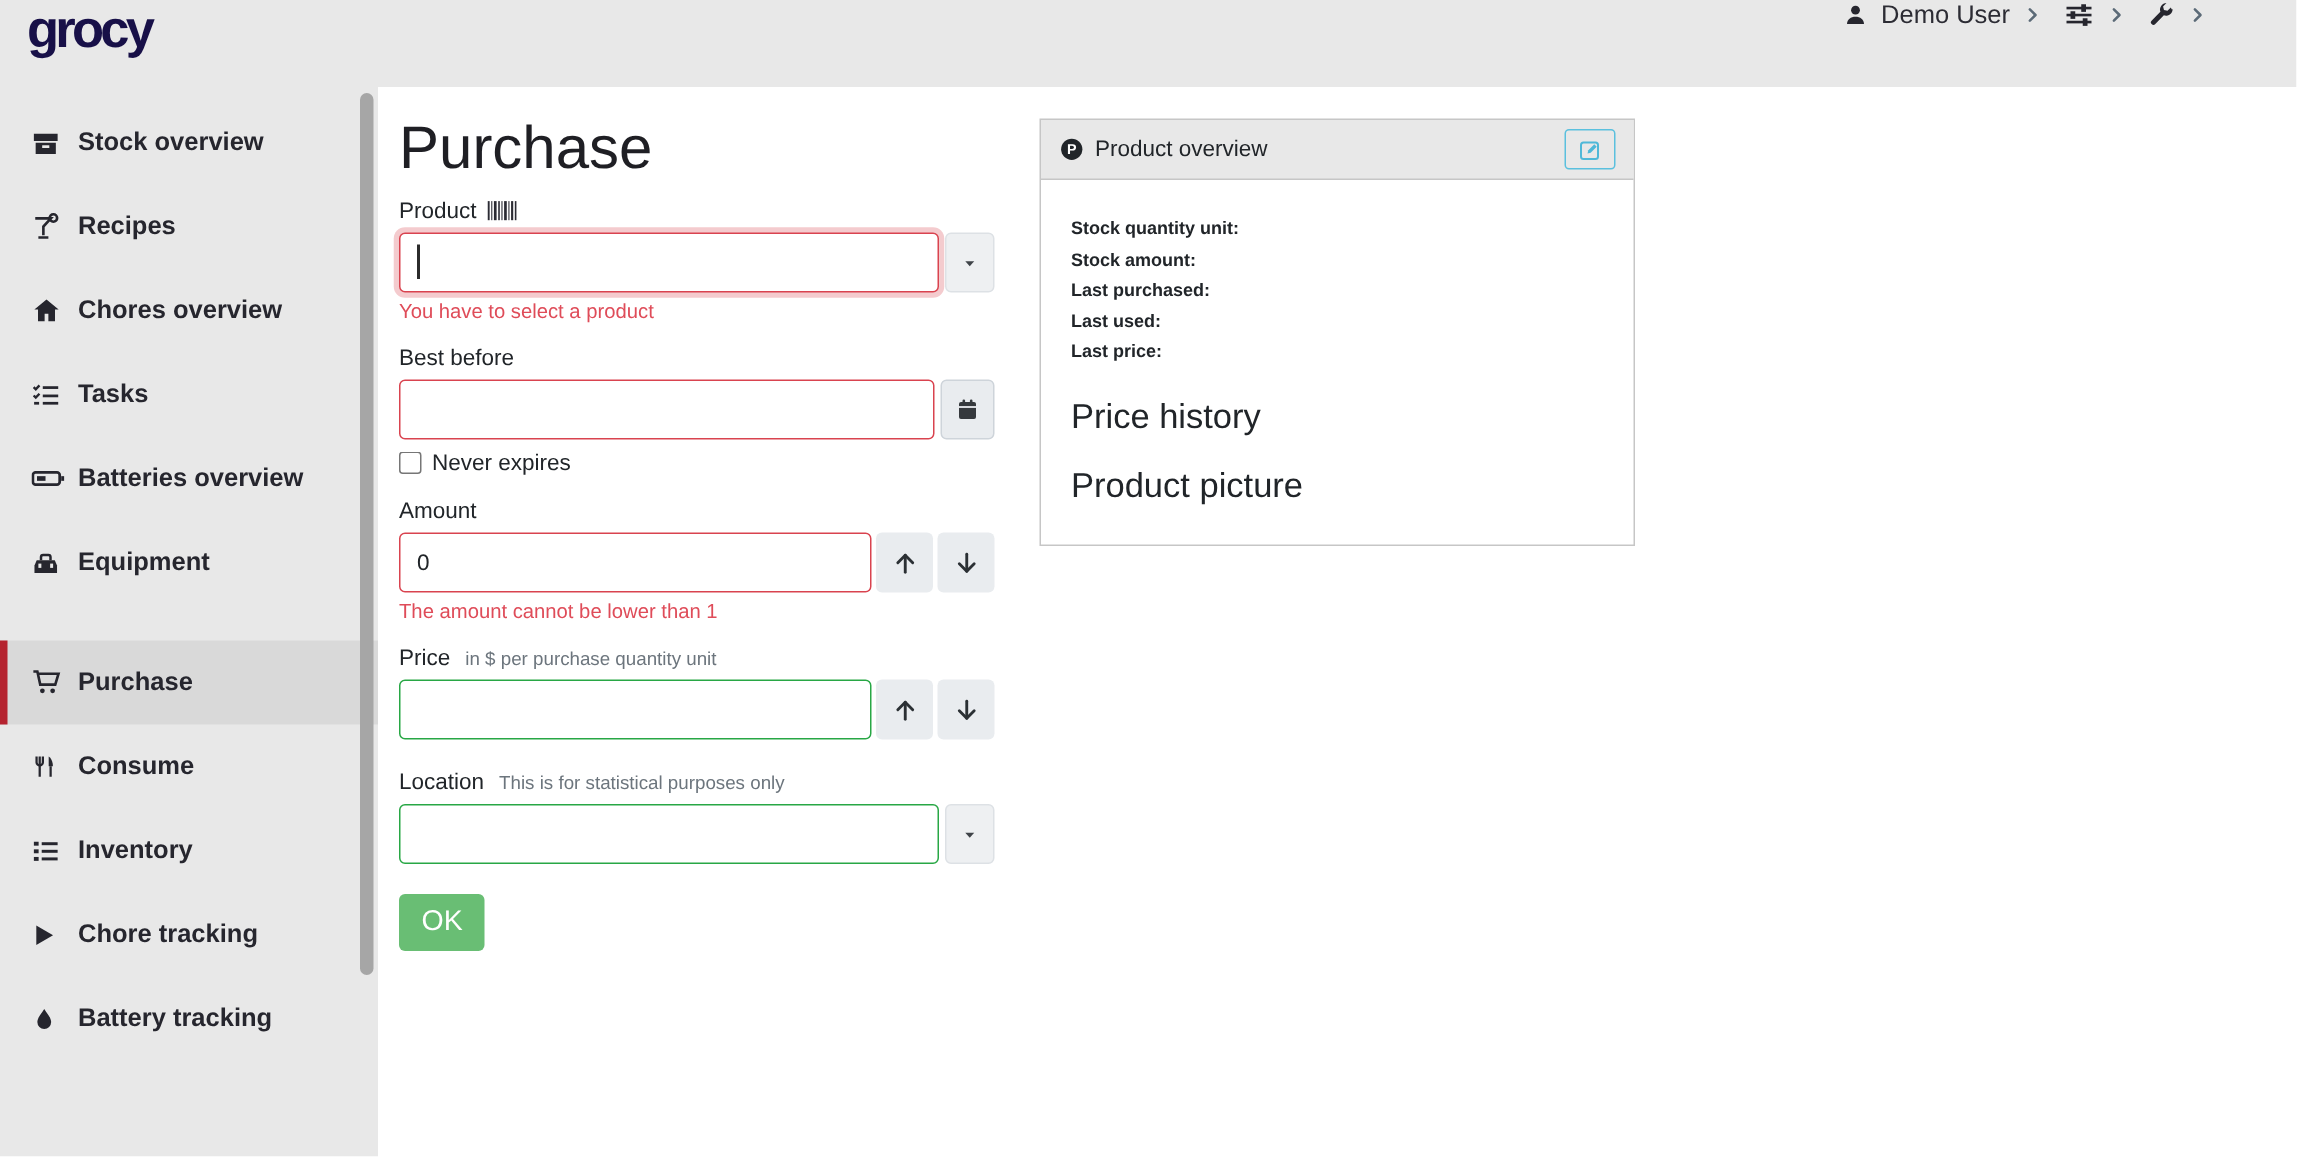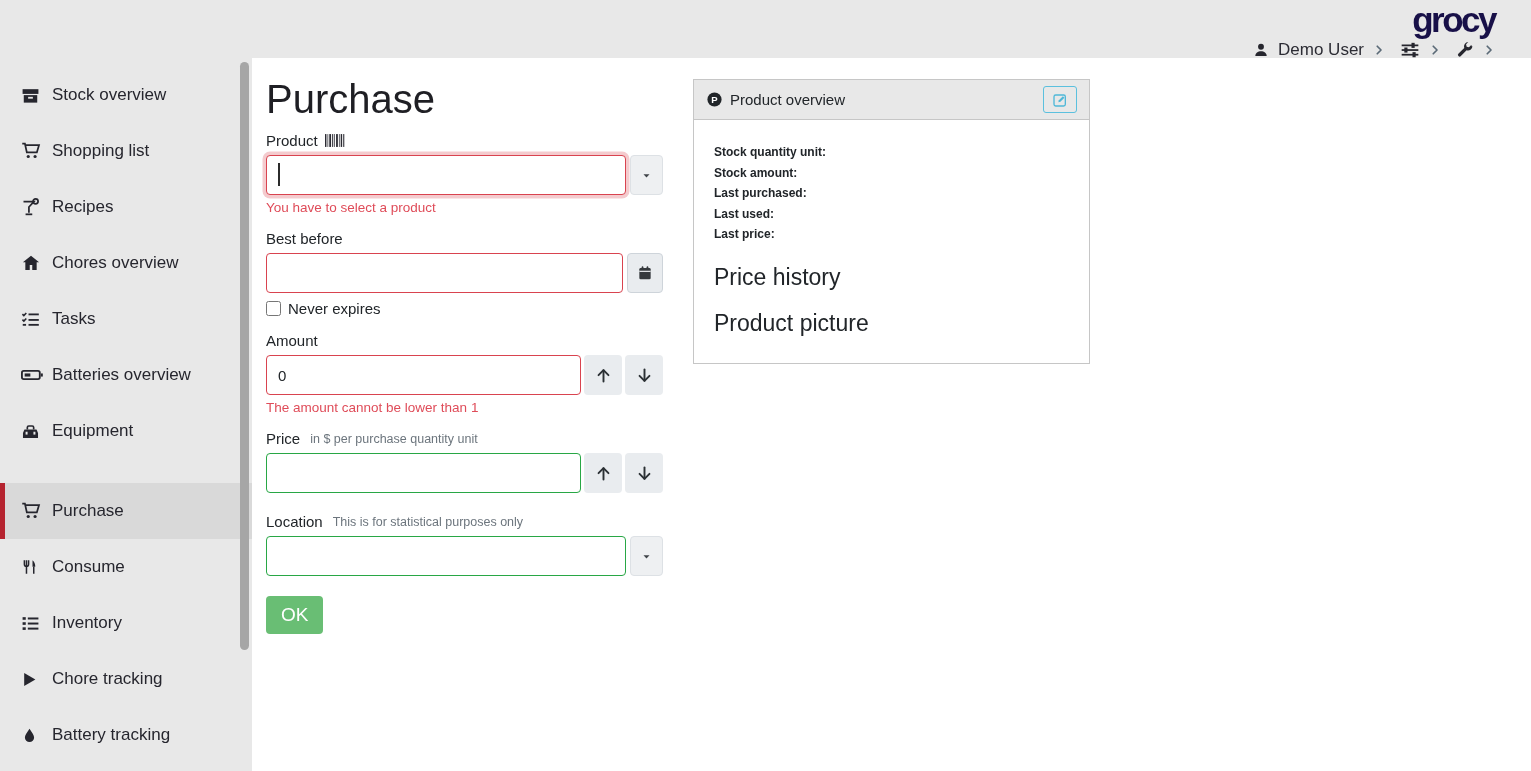--- a/index.html
+++ b/index.html
@@ -2,30 +2,30 @@
 <html><head>
 <meta charset="utf-8">
 <style>
   * { box-sizing: border-box; margin: 0; padding: 0; }
   html,body { width:1531px; height:771px; overflow:hidden; }
   body { font-family: "Liberation Sans", sans-serif; background:#fff; color:#212529; }
 
   .app { display:grid; grid-template-columns:252px 1279px; grid-template-rows:58px 713px; width:1531px; height:771px; }
 
   
-  .topbar { grid-column:1/3; background:#e8e8e8; display:flex; align-items:flex-end; padding:0 36px 0 18px;flex-direction:column; }
+  .topbar { grid-column:1/3; background:#e8e8e8; display:flex; align-items:flex-start; padding:0 60px 0 18px; }
   .logo { font-size:35px; font-weight:bold; letter-spacing:-2.5px; color:#181048; cursor:pointer; }
   .topbar-right { margin-left:auto; display:flex; align-items:center; gap:15px; font-size:17px; color:#2c2c34; }
   .tb-group { display:flex; align-items:center; gap:9px; cursor:pointer; }
   .chev { color:#5b6a77; display:inline-flex; }
   .icon { display:inline-flex; }
   svg { display:block; }
 
   
-  .sidebar { background:#e8e8e8; position:relative; padding-top:9px; overflow:hidden; }
+  .sidebar { background:#e8e8e8; position:relative; padding-top:9px; overflow:hidden;font-weight:bold; }
   .nav-item { display:flex; align-items:center; height:56px; padding-left:21px; font-size:17px; color:#26262e; cursor:pointer; text-decoration:none; }
   .nav-item .nav-ico { width:22px; margin-right:9px; color:#26262e; display:inline-flex; }
   .nav-item.active { background:#d9d9d9; border-left:5px solid #b5232f; padding-left:16px; }
   .nav-item.group-gap { margin-top:24px; }
   .sb-scroll-thumb { position:absolute; top:4px; right:3px; width:9px; height:588px; background:#a6a6a6; border-radius:5px; }
 
   
   .main { background:#fff; display:flex; align-items:flex-start; gap:30px; padding:17px 0 0 14px; }
   .form-col { width:397px; }
   .page-title { font-size:40px; font-weight:500; color:#1f1f24; margin:2px 0 10px 0; }
@@ -121,30 +121,20 @@
       <span class="nav-ico">
         <svg width="19" height="19" viewBox="0 0 24 24" fill="currentColor">
             <path d="M2 4h20v6H2z"></path>
             <path d="M3.5 11.5h17V21h-17z"></path>
             <rect x="9" y="13.7" width="6" height="2.3" fill="#e8e8e8"></rect>
           </svg>
       </span>
       <span>Stock overview</span>
     </a>
 
-    <a class="nav-item">
-      <span class="nav-ico">
-        <svg width="20" height="20" viewBox="0 0 24 24" fill="none" stroke="currentColor" stroke-width="2.1">
-            <path d="M1.5 3.2h3.2L7 13.7h12l2.6-8.7H5.3"></path>
-            <circle cx="8.7" cy="18.6" r="1.9" fill="currentColor" stroke="none"></circle>
-            <circle cx="16.9" cy="18.6" r="1.9" fill="currentColor" stroke="none"></circle>
-          </svg>
-      </span>
-      <span>Shopping list</span>
-    </a>
 
     <a class="nav-item">
       <span class="nav-ico">
         <svg width="20" height="20" viewBox="0 0 24 24" fill="none" stroke="currentColor" stroke-width="2.1">
             <path d="M3 5.5h12.5L9.5 12v7"></path>
             <path d="M5.5 20.8h8"></path>
             <circle cx="17.5" cy="5.2" r="3"></circle>
           </svg>
       </span>
       <span>Recipes</span>

